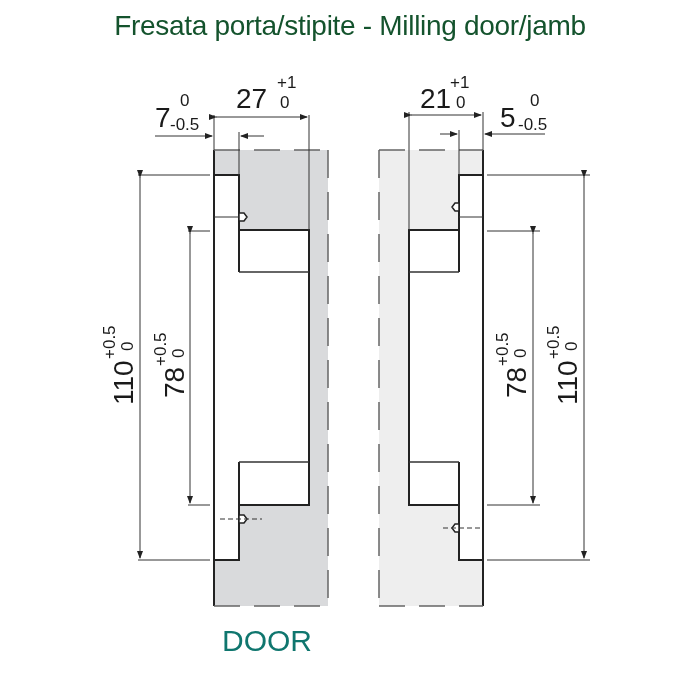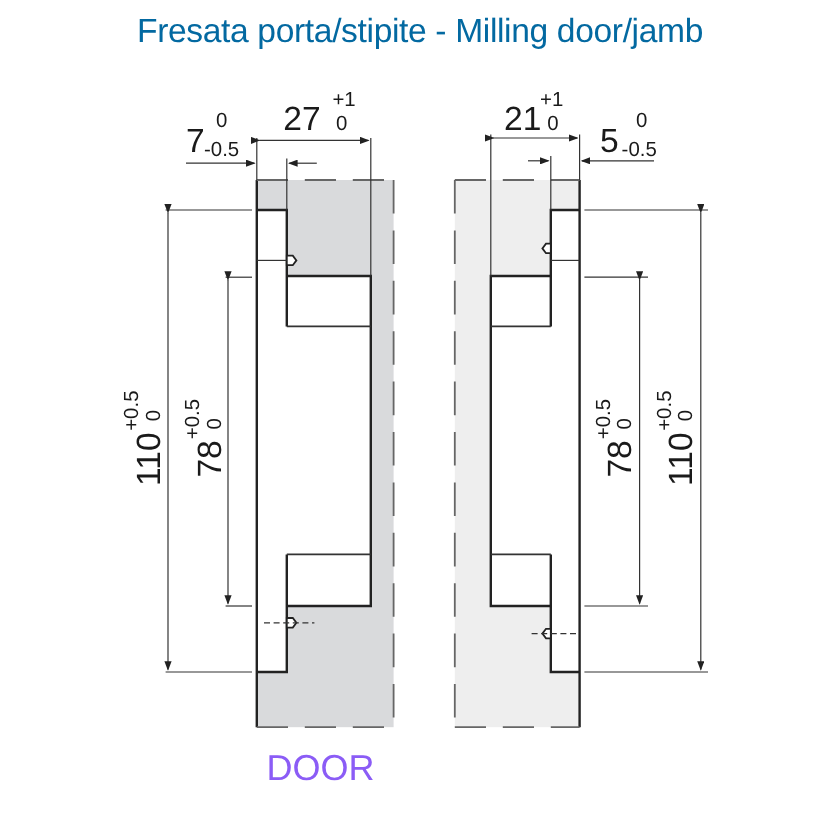--- a/index.html
+++ b/index.html
@@ -1,20 +1,20 @@
 <!DOCTYPE html>
 <html><head>
 <meta charset="utf-8">
 <style>
   html, body { margin:0; padding:0; background:#ffffff; }
   body { width:700px; height:700px; position:relative; overflow:hidden;
          font-family:"Liberation Sans", sans-serif; }
   .title { position:absolute; top:10px; left:0; width:700px; text-align:center;
-           font-size:28px; color:#0369a1; letter-spacing:-0.3px; }
-  .door-label { position:absolute; top:624px; left:222px; font-size:30px; color:#8b5cf6; }
+           font-size:28px; color:#14532d; letter-spacing:-0.3px; }
+  .door-label { position:absolute; top:624px; left:222px; font-size:30px; color:#0f766e; }
   svg { position:absolute; top:0; left:0; }
   .dim { font-family:"Liberation Sans", sans-serif; fill:#1a1a1a; }
 </style>
 </head>
 <body>
 
 <div class="title">Fresata porta/stipite - Milling door/jamb</div>
 
 <svg width="700" height="700" viewBox="0 0 700 700">
   <defs>

